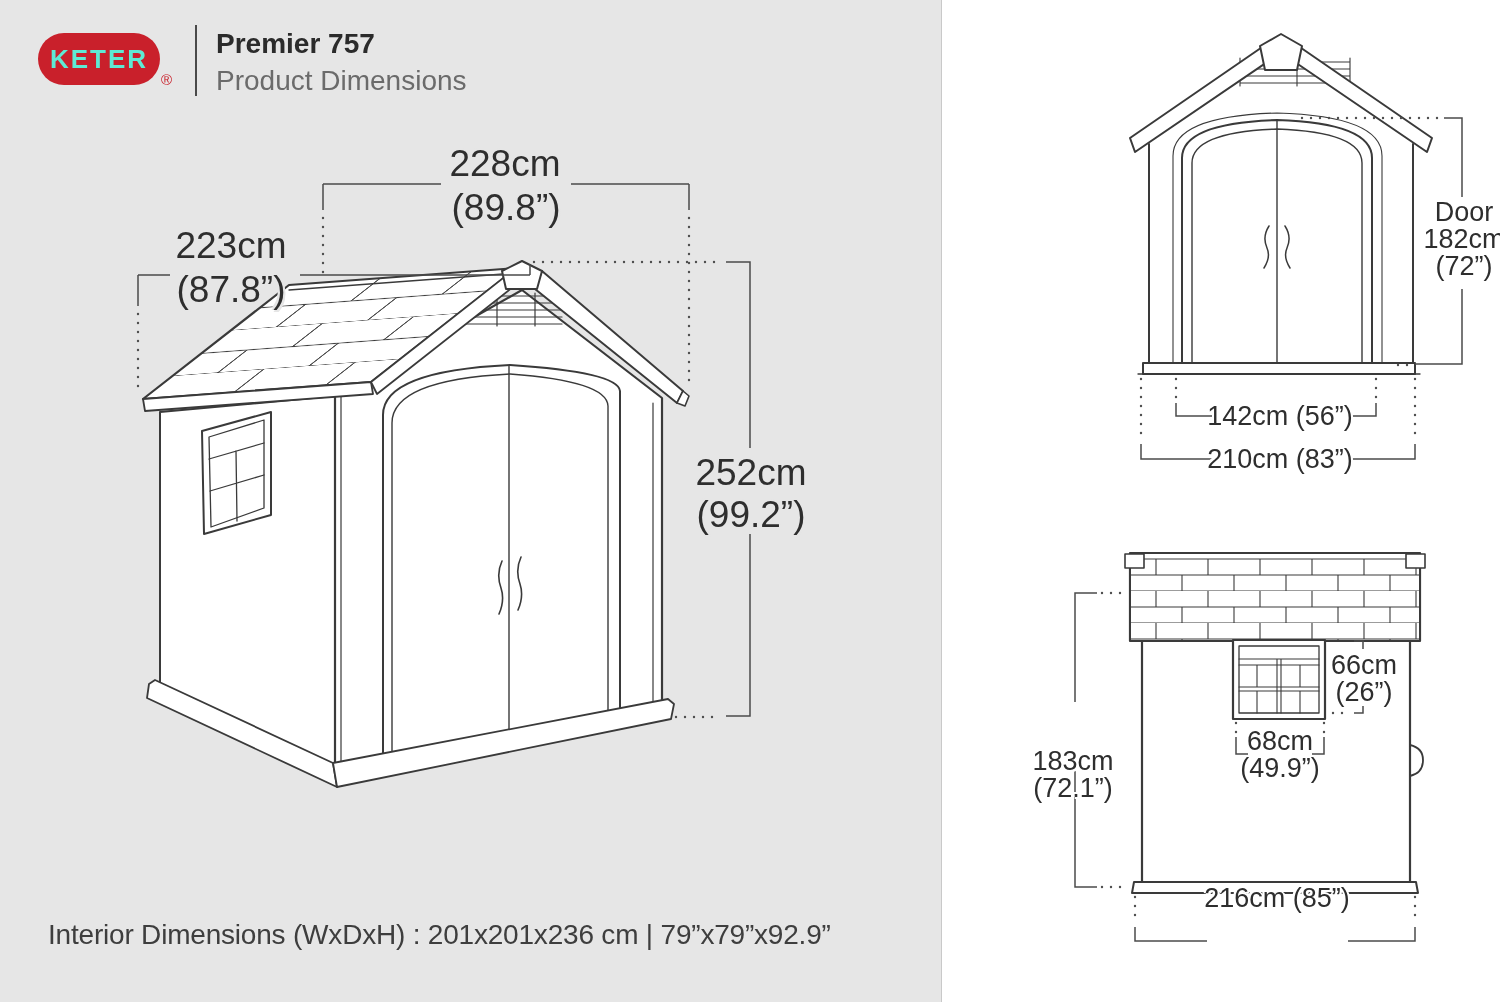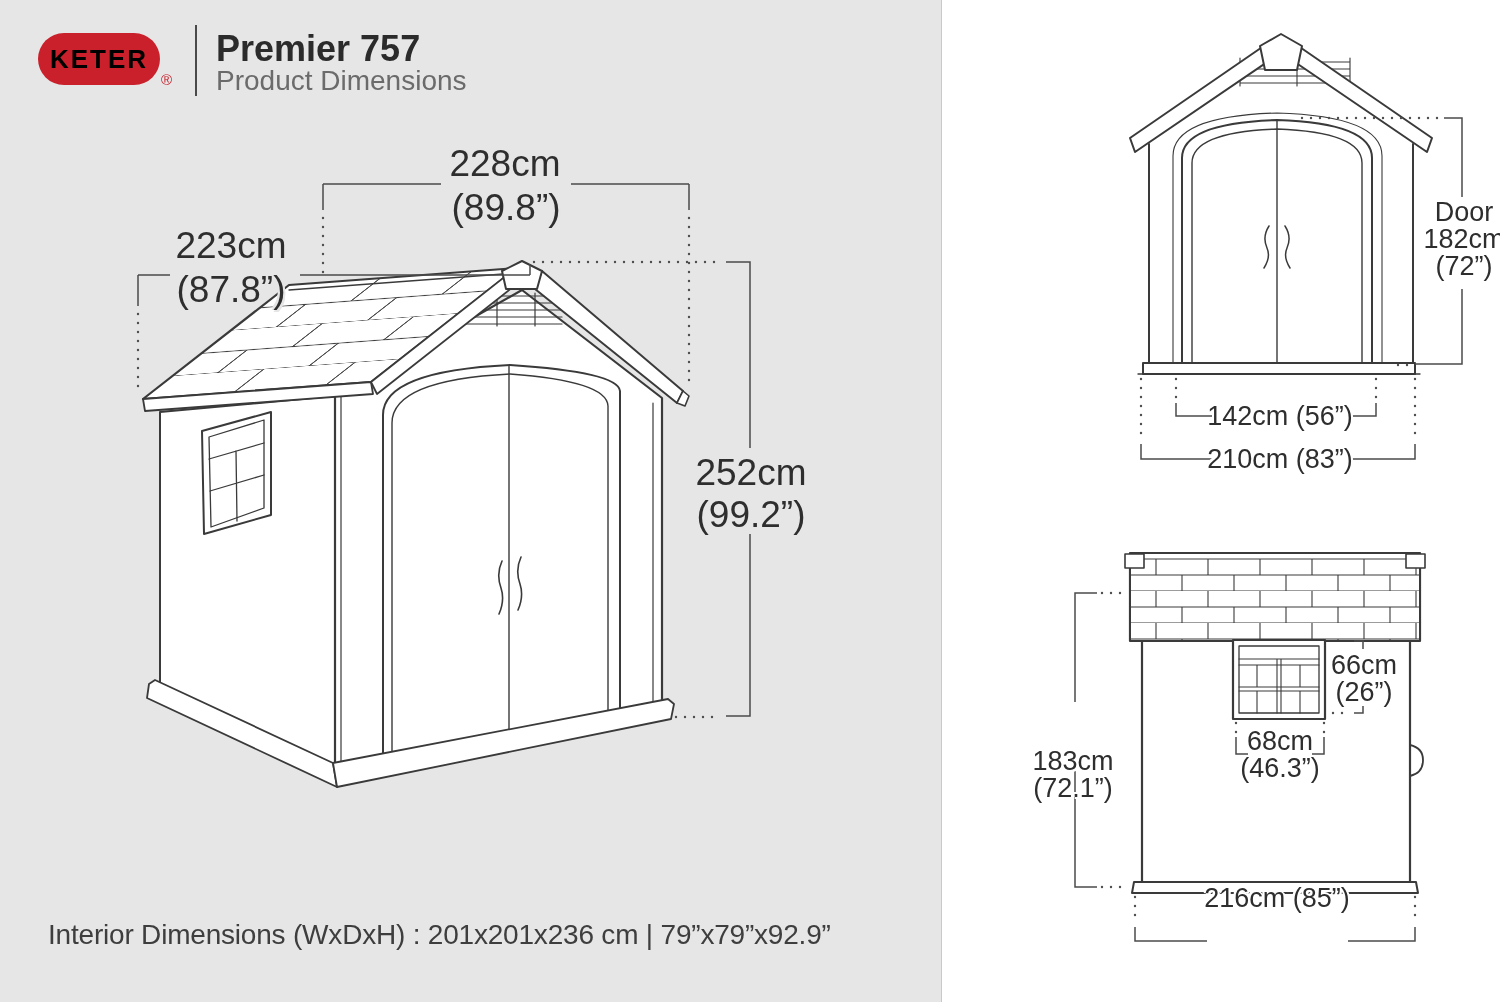--- a/index.html
+++ b/index.html
@@ -4,24 +4,24 @@
 <style>
   html,body{margin:0;padding:0;background:#ffffff;}
   .page{position:relative;width:1500px;height:1002px;overflow:hidden;
         font-family:"Liberation Sans","DejaVu Sans",sans-serif;}
   .panel-left{position:absolute;left:0;top:0;width:941px;height:1002px;background:#e6e6e6;border-right:1px solid #c9c9c9;}
   .panel-right{position:absolute;left:942px;top:0;width:558px;height:1002px;background:#ffffff;}
   svg.lineart{position:absolute;left:0;top:0;width:1500px;height:1002px;z-index:2;}
   
   .logo{position:absolute;left:38px;top:33px;width:122px;height:52px;background:#c9202b;
         border-radius:27px;display:flex;align-items:center;justify-content:center;z-index:3;}
-  .logo .brand{color:#000000;font-weight:bold;font-size:26px;letter-spacing:2px;}
+  .logo .brand{color:#5eead4;font-weight:bold;font-size:26px;letter-spacing:2px;}
   .regmark{position:absolute;left:161px;top:71px;color:#c9202b;font-size:15px;z-index:3;}
   .hdr-divider{position:absolute;left:195px;top:25px;width:2px;height:71px;background:#4a4a4a;z-index:3;}
-  .hdr-title{position:absolute;left:216px;top:28px;font-size:36px;font-weight:bold;color:#2b2b2b;z-index:3;}
+  .hdr-title{position:absolute;left:216px;top:28px;font-size:28px;font-weight:bold;color:#2b2b2b;z-index:3;}
   .hdr-sub{position:absolute;left:216px;top:65px;font-size:28px;font-weight:normal;color:#6b6b6b;z-index:3;}
   
   .dim{position:absolute;transform:translateX(-50%);text-align:center;z-index:3;white-space:nowrap;}
   .dim span{display:block;}
   .dim-l{font-size:37px;line-height:44px;color:#2e2e2e;
          text-shadow:2px 0 0 #e6e6e6,-2px 0 0 #e6e6e6,0 2px 0 #e6e6e6,0 -2px 0 #e6e6e6,2px 2px 0 #e6e6e6,-2px -2px 0 #e6e6e6;}
   .dim-252{line-height:42px;text-align:center;}
   .dim-r{font-size:27px;line-height:27px;color:#2e2e2e;
          text-shadow:2px 0 0 #fff,-2px 0 0 #fff,0 2px 0 #fff,0 -2px 0 #fff,2px 2px 0 #fff,-2px -2px 0 #fff;}
   .footer-text{position:absolute;left:48px;top:919px;font-size:28px;color:#3e3e3e;letter-spacing:-0.2px;z-index:3;}
@@ -188,20 +188,20 @@
   <div class="dim dim-r" style="left:1073px;top:748px;">
     <span>183cm</span>
     <span>(72.1”)</span>
   </div>
   <div class="dim dim-r" style="left:1364px;top:652px;">
     <span>66cm</span>
     <span>(26”)</span>
   </div>
   <div class="dim dim-r" style="left:1280px;top:728px;">
     <span>68cm</span>
-    <span>(46.3”)</span>
+    <span>(49.9”)</span>
   </div>
   <div class="dim dim-r" style="left:1277px;top:885px;">
     <span>216cm (85”)</span>
   </div>
 
   <div class="footer-text">Interior Dimensions (WxDxH) : 201x201x236 cm | 79”x79”x92.9”</div>
 </div>
 
 </body></html>

